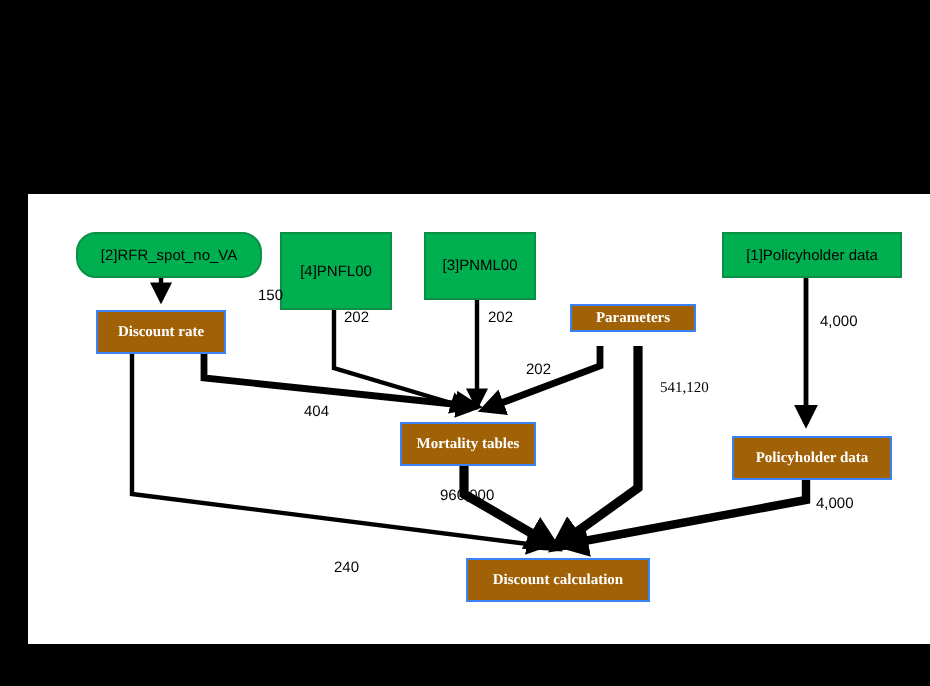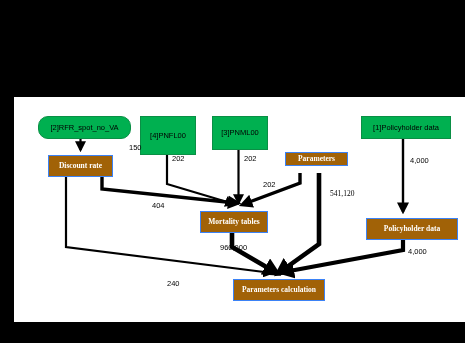--- a/index.html
+++ b/index.html
@@ -112,23 +112,23 @@
     <div class="node node-source" style="left:212px; top:116px; width:56px; height:34px;">[3]PNML00</div>
 
     <div class="node node-source" style="left:361px; top:116px; width:90px; height:23px;">[1]Policyholder data</div>
 
     <div class="node node-process" style="left:48px; top:155px; width:65px; height:22px;">Discount rate</div>
 
     <div class="node node-process" style="left:285px; top:152px; width:63px; height:14px;">Parameters</div>
 
     <div class="node node-process" style="left:200px; top:211px; width:68px; height:22px;">Mortality tables</div>
 
-    <div class="node node-process" style="left:366px; top:218px; width:92px; height:22px;">Policyholder data</div>
+    <div class="node node-process" style="left:366px; top:218px; width:80px; height:22px;">Policyholder data</div>
 
-    <div class="node node-process" style="left:233px; top:279px; width:92px; height:22px;">Parameters calculation</div>
+    <div class="node node-process" style="left:233px; top:279px; width:92px; height:22px;">Discount calculation</div>
   </div>
 
   <div>
     <div class="edge-label" style="left:88px; top:144px;margin-left:41px;">150</div>
 
     <div class="edge-label" style="left:172px; top:155px;">202</div>
 
     <div class="edge-label" style="left:244px; top:155px;">202</div>
 
     <div class="edge-label" style="left:263px; top:181px;">202</div>

